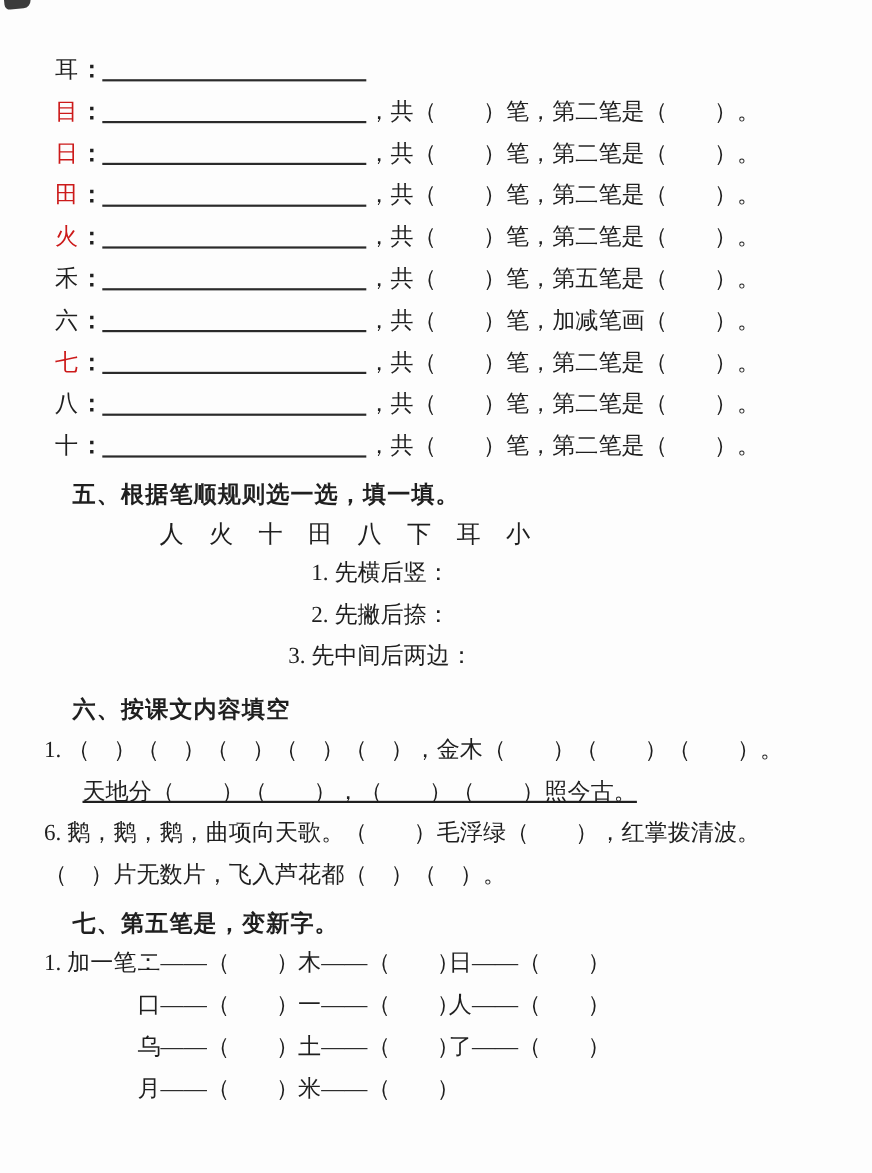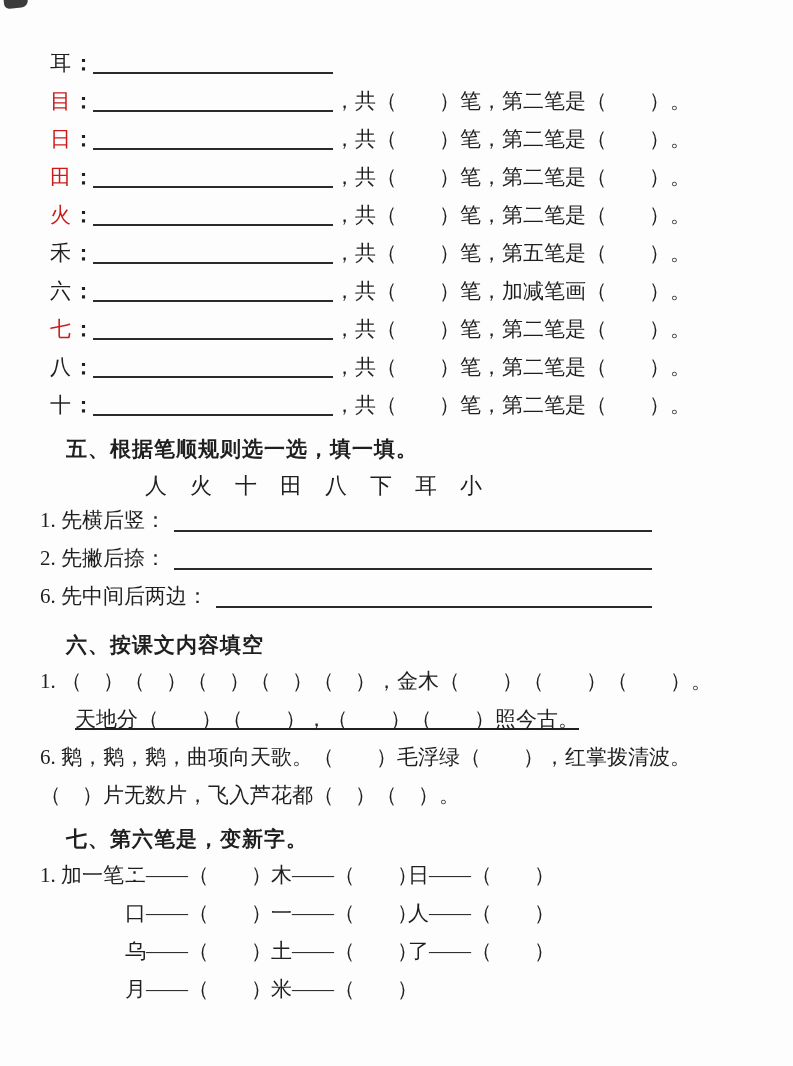--- a/index.html
+++ b/index.html
@@ -52,23 +52,23 @@
     font-family:"Liberation Sans","DejaVu Sans",sans-serif;
     font-weight:700;font-size:21px;letter-spacing:1px;margin-left:26px;
   }
   
   .bank{
     height:40px;display:flex;align-items:center;
     padding-left:145px;font-size:22px;
   }
   .bank span{display:inline-block;width:45px;text-align:left;}
   .fill-item{
-    height:38px;display:flex;align-items:flex-start;
+    height:38px;display:flex;align-items:center;
     padding-left:40px;padding-right:141px;
-    font-size:21px;box-sizing:border-box;
+    font-size:21px;box-sizing:border-box;flex-direction:column;
   }
   .fill-item .lbl{white-space:nowrap;padding-bottom:2px;}
   .fill-item .rule{
     flex:1;height:24px;margin-left:8px;
     border-bottom:2px solid var(--line);
   }
   
   .text-line{
     height:38px;display:flex;align-items:center;
     padding-left:40px;font-size:21px;white-space:nowrap;
@@ -168,35 +168,35 @@
     </div>
     <div class="fill-item">
       <span class="lbl">1. 先横后竖：</span>
       <span class="rule"></span>
     </div>
     <div class="fill-item">
       <span class="lbl">2. 先撇后捺：</span>
       <span class="rule"></span>
     </div>
     <div class="fill-item">
-      <span class="lbl">6. 先中间后两边：</span>
+      <span class="lbl">3. 先中间后两边：</span>
       <span class="rule"></span>
     </div>
   </div>
 
   <div>
     <div class="sec-title">六、按课文内容填空</div>
     <div class="text-line">1. （　）（　）（　）（　）（　），金木（　　）（　　）（　　）。</div>
     <div class="text-line indent-lg">天地分（　　）（　　），（　　）（　　）照今古。</div>
     <div class="text-line">6. 鹅，鹅，鹅，曲项向天歌。（　　）毛浮绿（　　），红掌拨清波。</div>
     <div class="text-line indent-sm">（　）片无数片，飞入芦花都（　）（　）。</div>
   </div>
 
   <div>
-    <div class="sec-title">七、第六笔是，变新字。</div>
+    <div class="sec-title">七、第五笔是，变新字。</div>
     <div class="add-row">
       <span class="cell">1. 加一笔：</span>
       <span class="cell">二——（　　）</span>
       <span class="cell">木——（　　）</span>
       <span class="cell">日——（　　）</span>
     </div>
     <div class="add-row">
       <span class="cell"></span>
       <span class="cell">口——（　　）</span>
       <span class="cell">一——（　　）</span>

